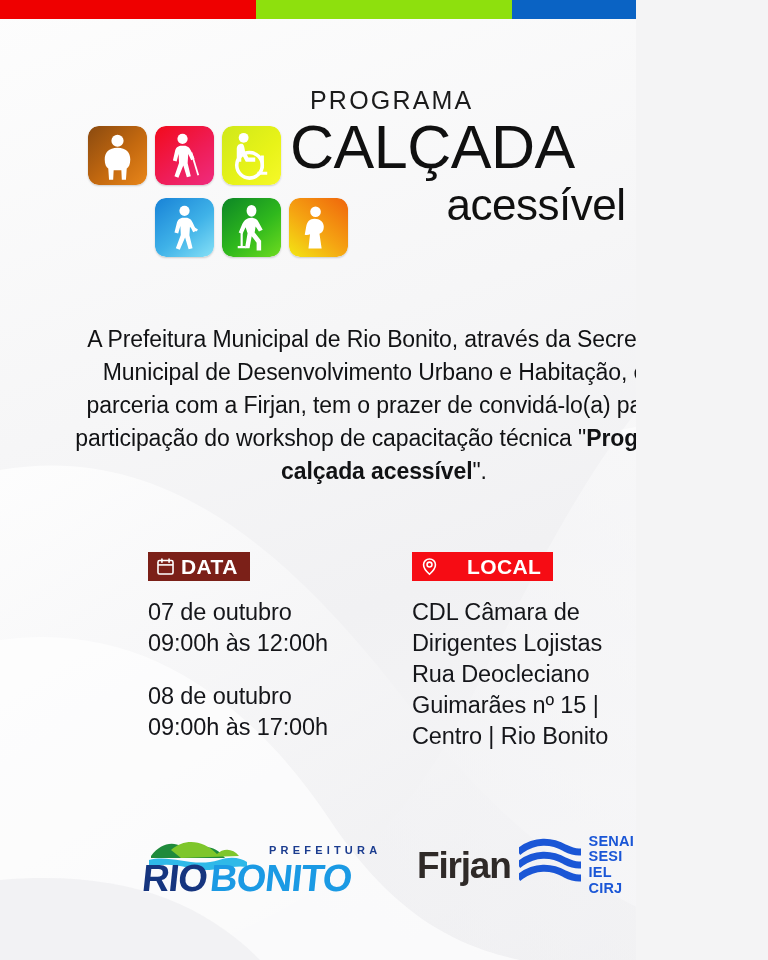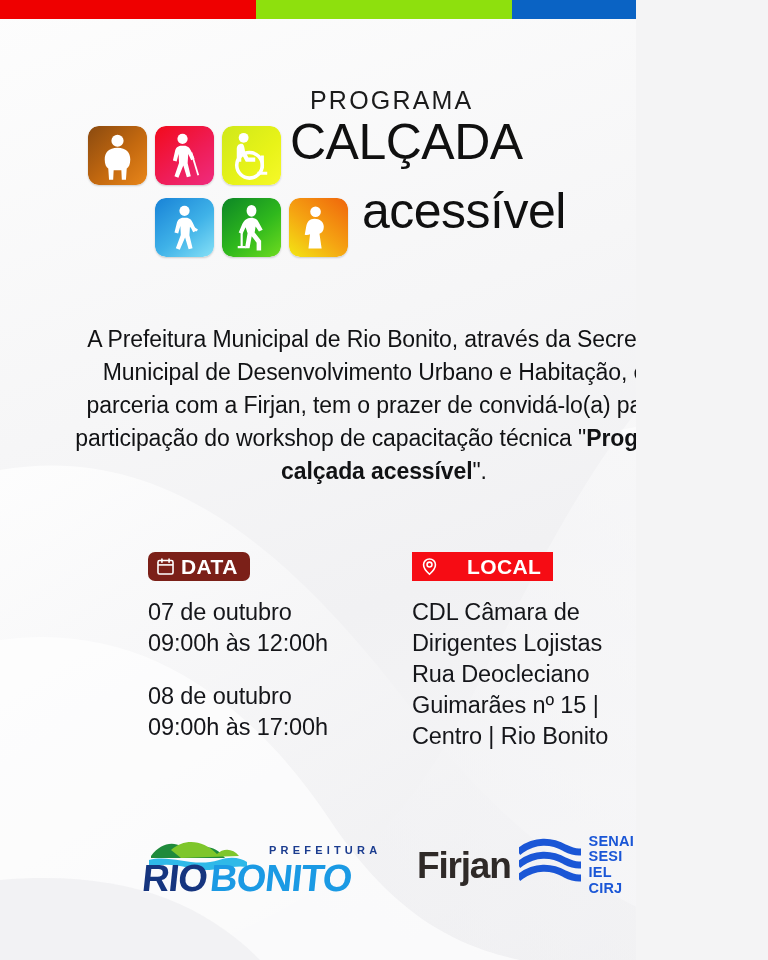--- a/index.html
+++ b/index.html
@@ -84,35 +84,36 @@
   }
   .wm-programa {
     font-size: 25px;
     letter-spacing: 2.2px;
     color: #1b1b1b;
     font-weight: 400;
     line-height: 1;
     margin-left: 20px;
   }
   .wm-calcada {
-    font-size: 50px;
+    font-size: 61px;
     font-weight: 400;
     color: #101010;
     line-height: .94;
     letter-spacing: -0.5px;
     margin-top: 6px;
   }
   .wm-acessivel {
-    font-size: 50px;
+    font-size: 44px;
     font-weight: 400;
     color: #101010;
     line-height: .94;
     letter-spacing: -0.5px;
-    margin-top: 22px;
+    margin-top: 8px;
     margin-left: 72px;
+    text-align: center;
   }
 
   
   .invite-text {
     position: absolute;
     top: 300px;
     left: 64px;
     width: 640px;
     text-align: center;
     font-size: 23px;
@@ -329,21 +330,21 @@
       <div class="wm-calcada">CALÇADA</div>
       <div class="wm-acessivel">acessível</div>
     </div>
   </div>
 
   <p class="invite-text"><span>A Prefeitura Municipal de Rio Bonito, através da Secretaria Municipal de Desenvolvimento Urbano e Habitação, em parceria com a Firjan, tem o prazer de convidá-lo(a) para a participação do workshop de capacitação técnica </span><span>"</span><b>Programa calçada acessível</b><span>"</span><span>.</span></p>
 
   <div class="info">
 
     <div class="info-col">
-      <div class="badge badge-data" style="background: rgb(123, 32, 24); border-radius: 7px;">
+      <div class="badge badge-data" style="background: rgb(123, 32, 24);">
         <span>
           <svg width="19" height="19" viewBox="0 0 24 24" xmlns="http://www.w3.org/2000/svg">
             <rect x="2.5" y="4.5" width="19" height="17" rx="2" fill="none" stroke="#fff" stroke-width="2"></rect>
             <path d="M2.5 10 L21.5 10" stroke="#fff" stroke-width="2"></path>
             <path d="M7.5 2.5 L7.5 6.5 M16.5 2.5 L16.5 6.5" stroke="#fff" stroke-width="2" stroke-linecap="round"></path>
           </svg>
         </span>
         <span>DATA</span>
       </div>
 

